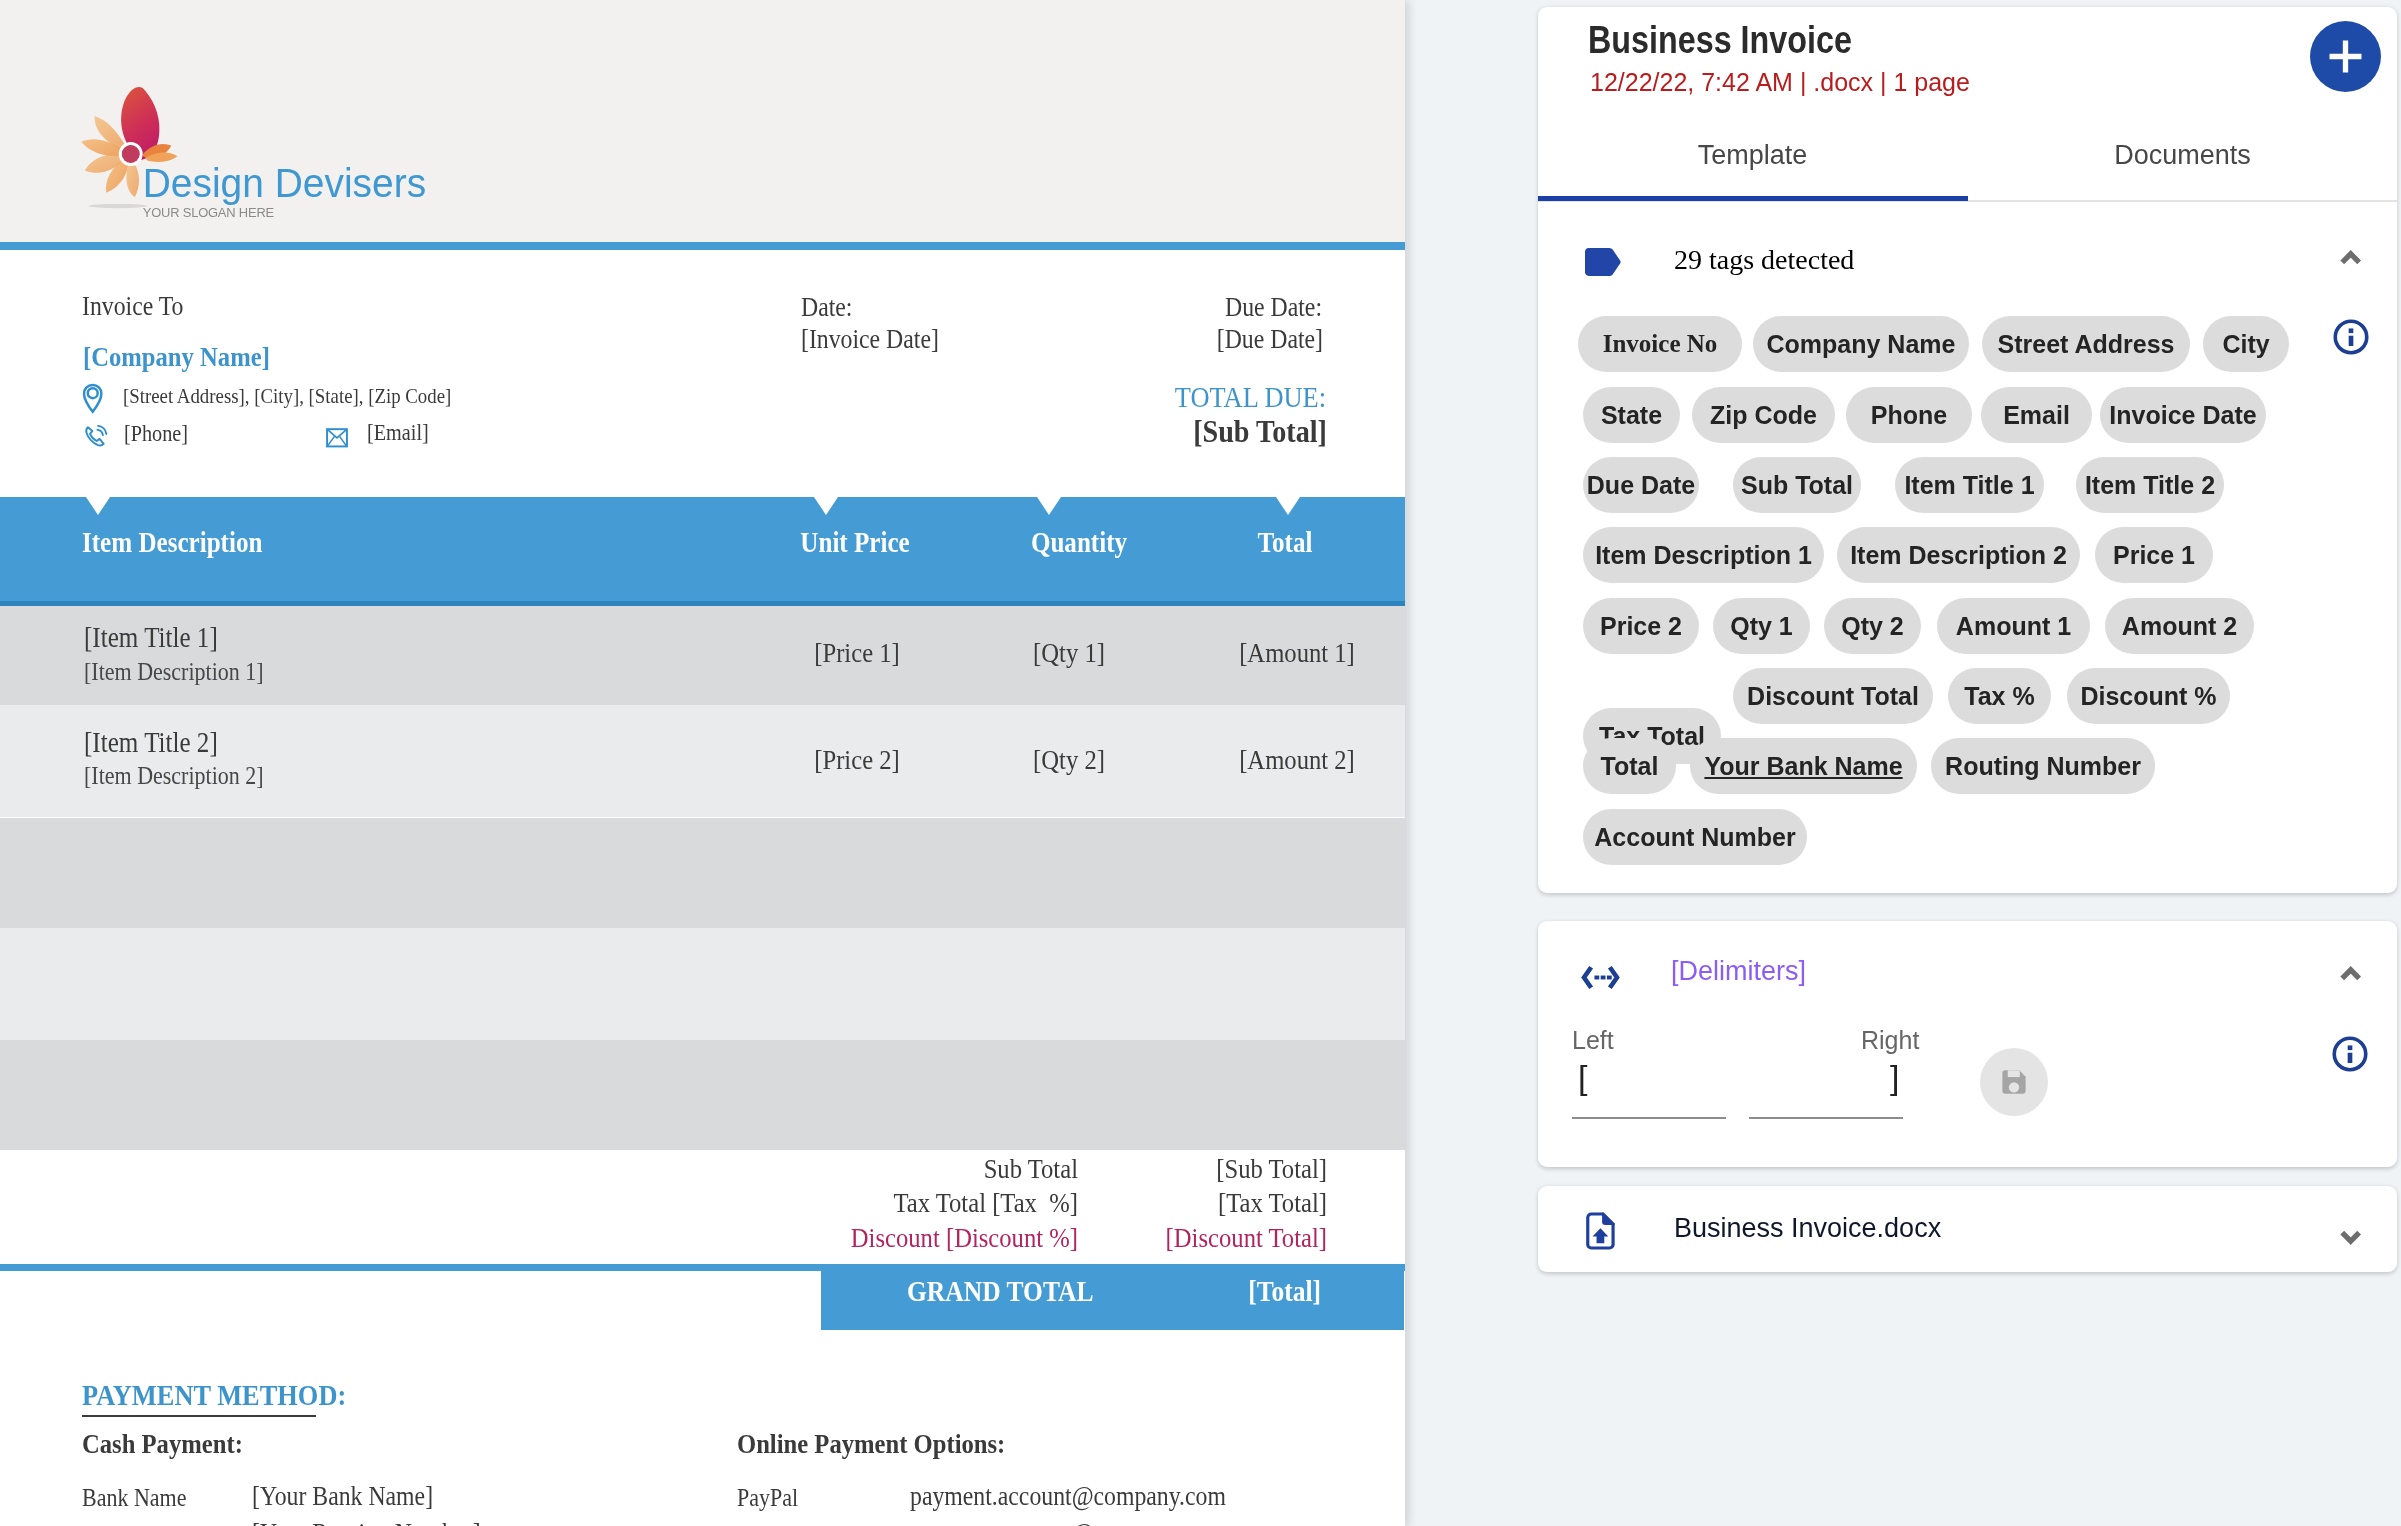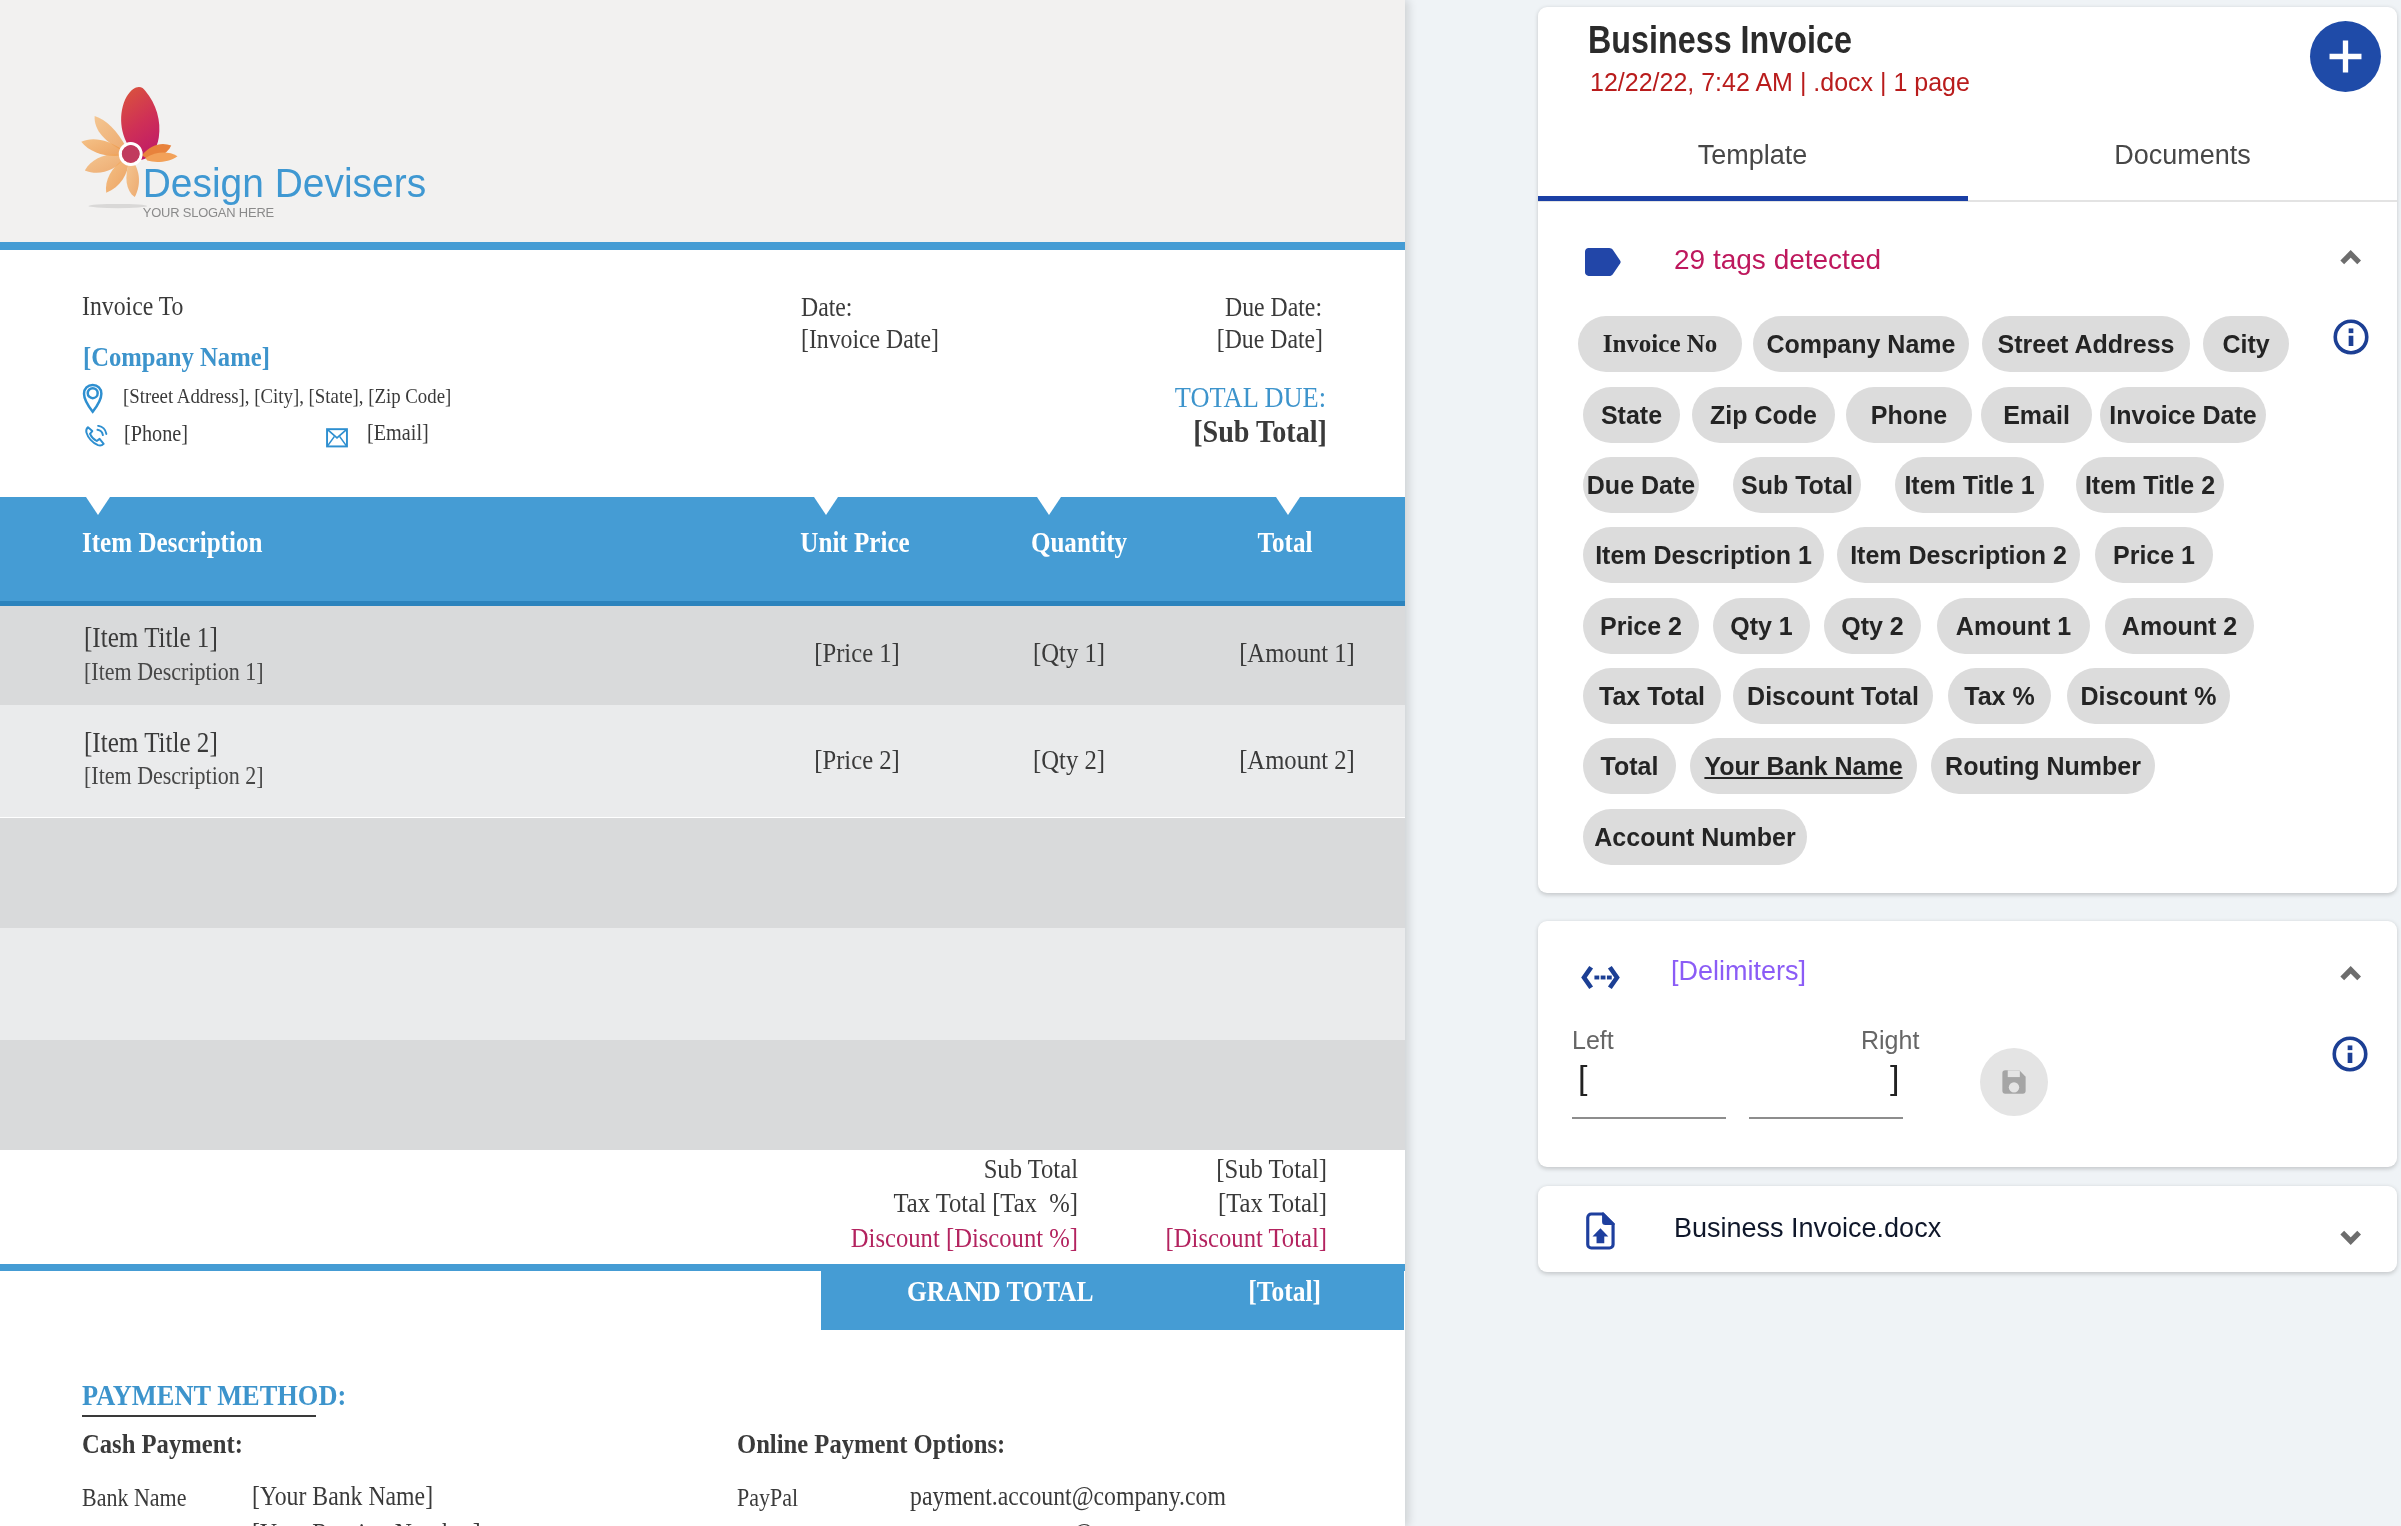--- a/index.html
+++ b/index.html
@@ -175,21 +175,21 @@
   <div class="abs" style="left:1538px; top:142px; width:429px; text-align:center; font-size:27px; font-weight:500; color:#474747; line-height:1;">Template</div>
   <div class="abs" style="left:1968px; top:142px; width:429px; text-align:center; font-size:27px; font-weight:500; color:#474747; line-height:1;">Documents</div>
   <div class="abs" style="left:1538px; top:200px; width:859px; height:1.8px; background:#e3e3e3;"></div>
   <div class="abs" style="left:1538px; top:196px; width:430px; height:5.3px; background:#1a3fa5;"></div>
 
   <div id="icon-tag" class="abs" style="left:1585px; top:248px; width:36px; height:28px;">
     <svg width="36" height="28" viewBox="0 0 40 31">
       <path d="M4 0 H 27 C 28.5 0, 30 0.8, 30.9 2 L 39 13.7 C 39.8 14.8, 39.8 16.2, 39 17.3 L 30.9 29 C 30 30.2, 28.5 31, 27 31 H 4 C 1.8 31, 0 29.2, 0 27 V 4 C 0 1.8, 1.8 0, 4 0 Z" fill="#2246a8"></path>
     </svg>
   </div>
-  <div class="abs" style="left:1674px; top:246px; font-size:28px; color:#be185d; line-height:1;">29 tags detected</div>
+  <div class="abs" style="left:1674px; top:246px; font-size:28px; color:#000000; line-height:1;font-family:Liberation Serif, serif;">29 tags detected</div>
   <div id="chev1" class="abs" style="left:2340px; top:249px; width:21.4px; height:16px;">
     <svg width="21.4" height="16" viewBox="0 0 24 18">
         <path d="M2.5 15 L12 5.5 L21.5 15" fill="none" stroke="#6d6d6d" stroke-width="6"></path>
       </svg>
   </div>
   <div id="info1" class="abs" style="left:2333px; top:319px; width:36px; height:36px;">
     <svg width="36" height="36" viewBox="0 0 40 40">
       <circle cx="20" cy="20" r="17.5" fill="none" stroke="#1c3f94" stroke-width="4"></circle>
       <rect x="17.4" y="10.5" width="5.2" height="5.2" fill="#1c3f94"></rect>
       <rect x="17.4" y="18.6" width="5.2" height="11.4" fill="#1c3f94"></rect>
@@ -215,21 +215,21 @@
   <div class="chip" style="left:1583px; top:527px; width:241px;">Item Description 1</div>
   <div class="chip" style="left:1837px; top:527px; width:243px;">Item Description 2</div>
   <div class="chip" style="left:2095px; top:527px; width:118px;">Price 1</div>
 
   <div class="chip" style="left:1583px; top:598px; width:116px;">Price 2</div>
   <div class="chip" style="left:1713px; top:598px; width:97px;">Qty 1</div>
   <div class="chip" style="left:1824px; top:598px; width:97px;">Qty 2</div>
   <div class="chip" style="left:1937px; top:598px; width:153px;">Amount 1</div>
   <div class="chip" style="left:2105px; top:598px; width:149px;">Amount 2</div>
 
-  <div class="chip" style="left:1583px; top:668px; width:138px;text-align:center;">Tax Total</div>
+  <div class="chip" style="left:1583px; top:708px; width:138px;text-align:center;">Tax Total</div>
   <div class="chip" style="left:1733px; top:668px; width:200px;">Discount Total</div>
   <div class="chip" style="left:1948px; top:668px; width:103px;">Tax %</div>
   <div class="chip" style="left:2067px; top:668px; width:163px;">Discount %</div>
 
   <div class="chip" style="left:1583px; top:738px; width:93px;">Total</div>
   <div class="chip" style="left:1690px; top:738px; width:227px;text-decoration:underline;">Your Bank Name</div>
   <div class="chip" style="left:1931px; top:738px; width:224px;">Routing Number</div>
 
   <div class="chip" style="left:1583px; top:809px; width:224px;">Account Number</div>
 

